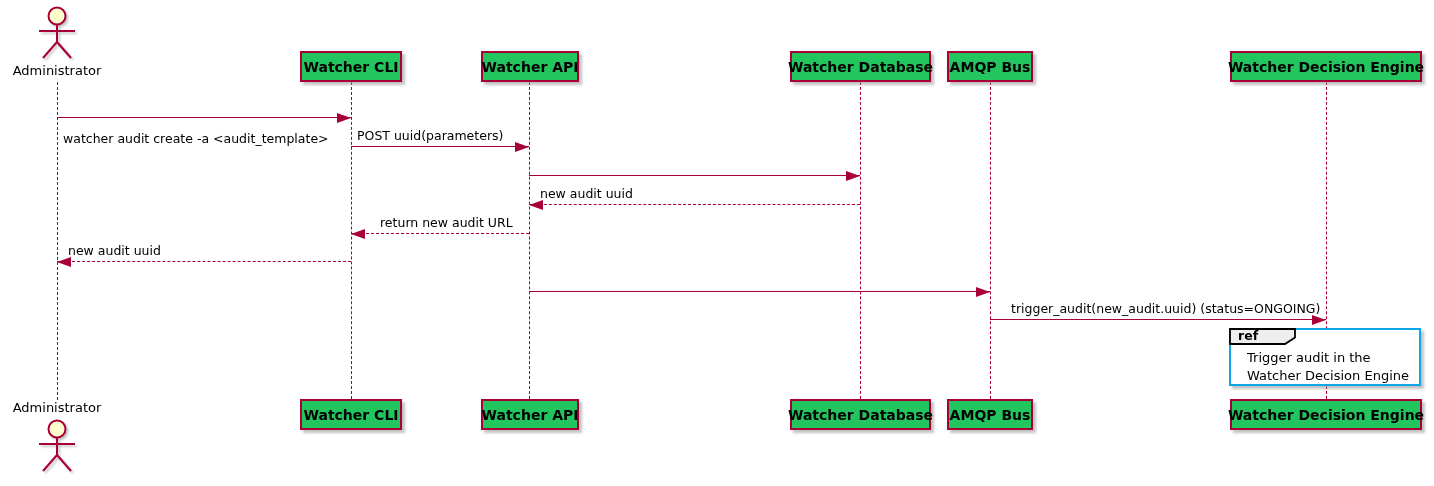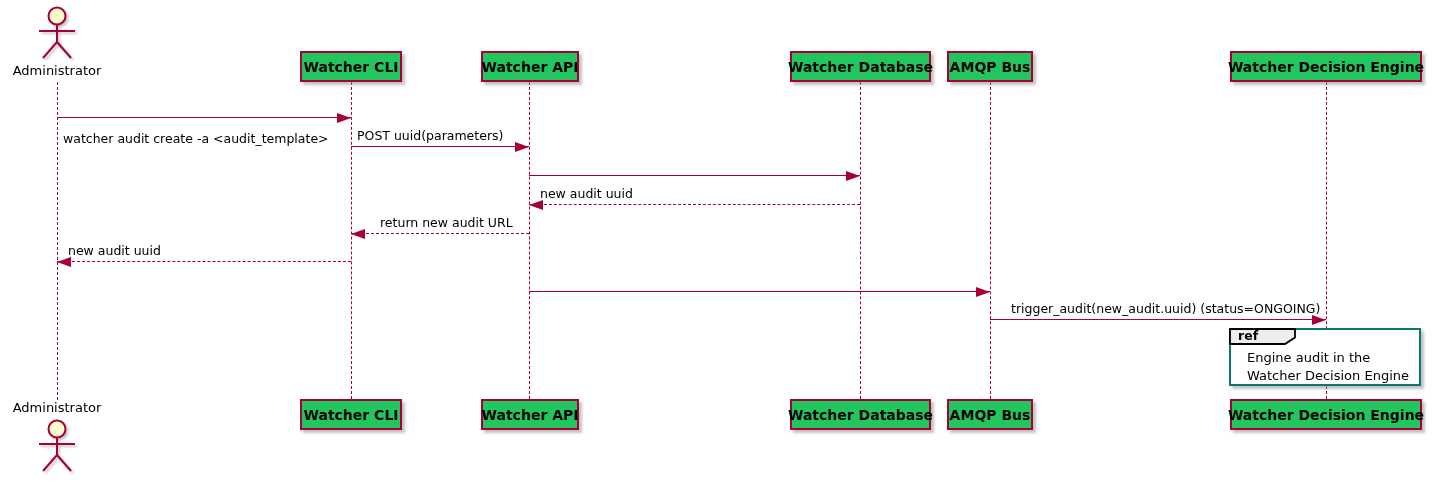--- a/index.html
+++ b/index.html
@@ -35,21 +35,21 @@
   }
   .msg-line { position: absolute; height: 0; }
   .msg-line.solid  { border-top: 1.5px solid #A80036; }
   .msg-line.dashed { border-top: 1px dashed #A80036; }
   .arrow { position: absolute; width: 0; height: 0; border-top: 5px solid transparent; border-bottom: 5px solid transparent; }
   .arrow.right { border-left: 14px solid #A80036; }
   .arrow.left  { border-right: 14px solid #A80036; }
 
   .ref-box {
     position: absolute; background: #ffffff;
-    border: 2px solid #0f766e;
+    border: 2px solid #0ea5e9;
     box-shadow: 3px 3px 2.5px rgba(145,145,145,0.55);
     box-sizing: border-box;
   }
   .ref-tab { position: absolute; left: -2px; top: -2px; width: 68px; height: 17px; }
   .ref-tab-svg { position: absolute; left: 0; top: 0; }
   .ref-kw {
     position: absolute; left: 9px; top: 0px;
     font-size: 12.5px; font-weight: bold; line-height: 15px;
   }
   .ref-body {
@@ -130,18 +130,18 @@
   <div class="arrow right" style="left:1312px; top:315px;"></div>
 
   <div class="ref-box" style="left:1229px; top:328px; width:192px; height:58px;">
     <div class="ref-tab">
       <svg class="ref-tab-svg" width="68" height="17" viewBox="0 0 68 17">
         <path d="M1,1 H66 V9.5 L56,16 H1 Z" fill="#EEEEEE" stroke="#000000" stroke-width="1.8"></path>
       </svg>
       <span class="ref-kw">ref</span>
     </div>
     <div class="ref-body">
-      <div>Engine audit in the</div>
+      <div>Trigger audit in the</div>
       <div>Watcher Decision Engine</div>
     </div>
   </div>
 
 </div>
 
 </body></html>

